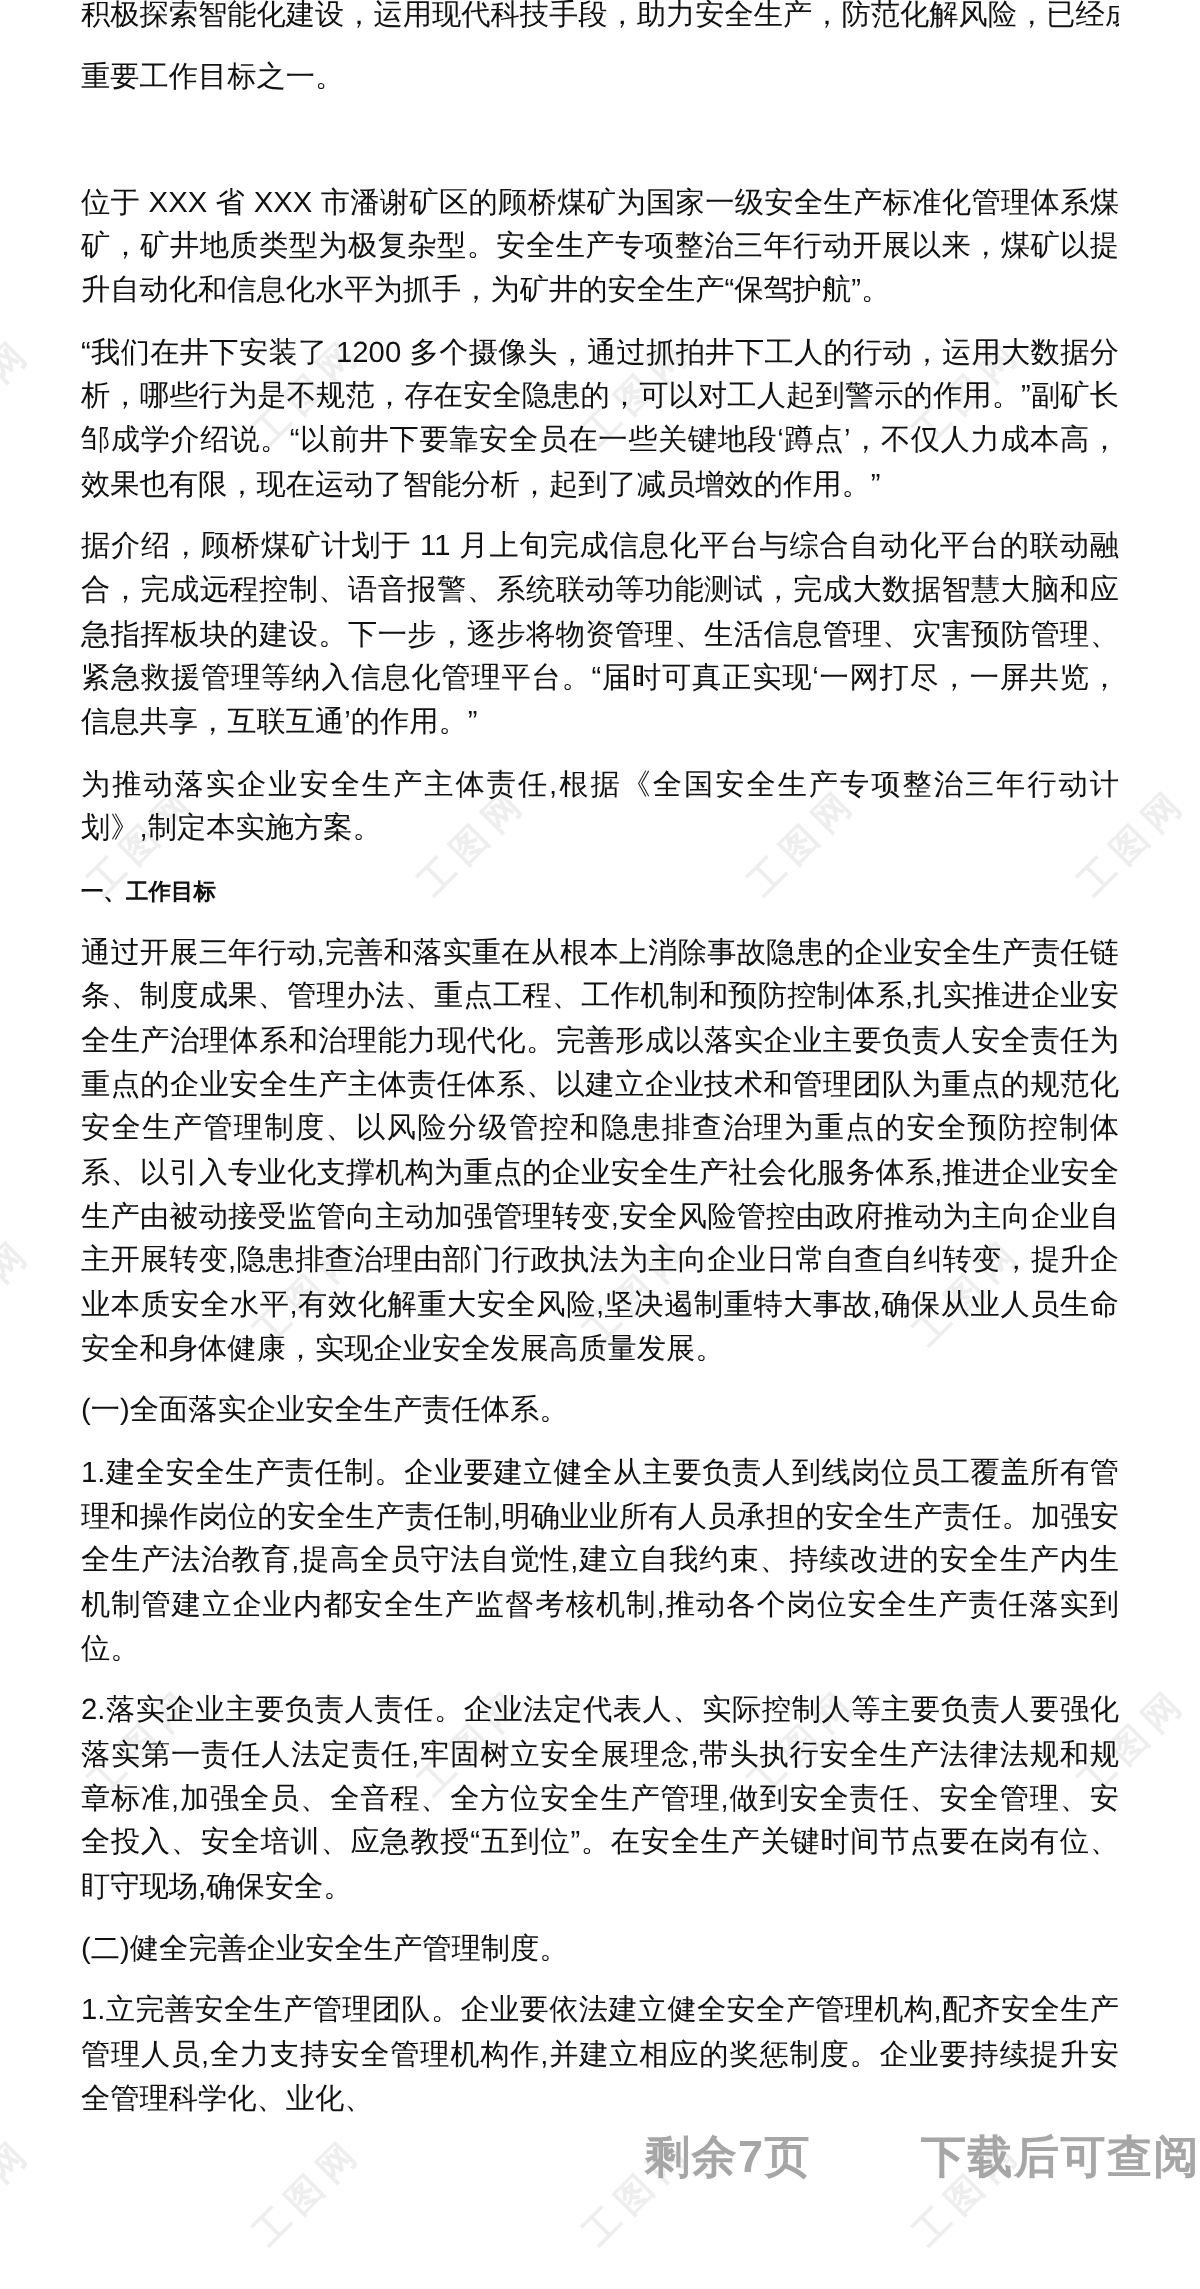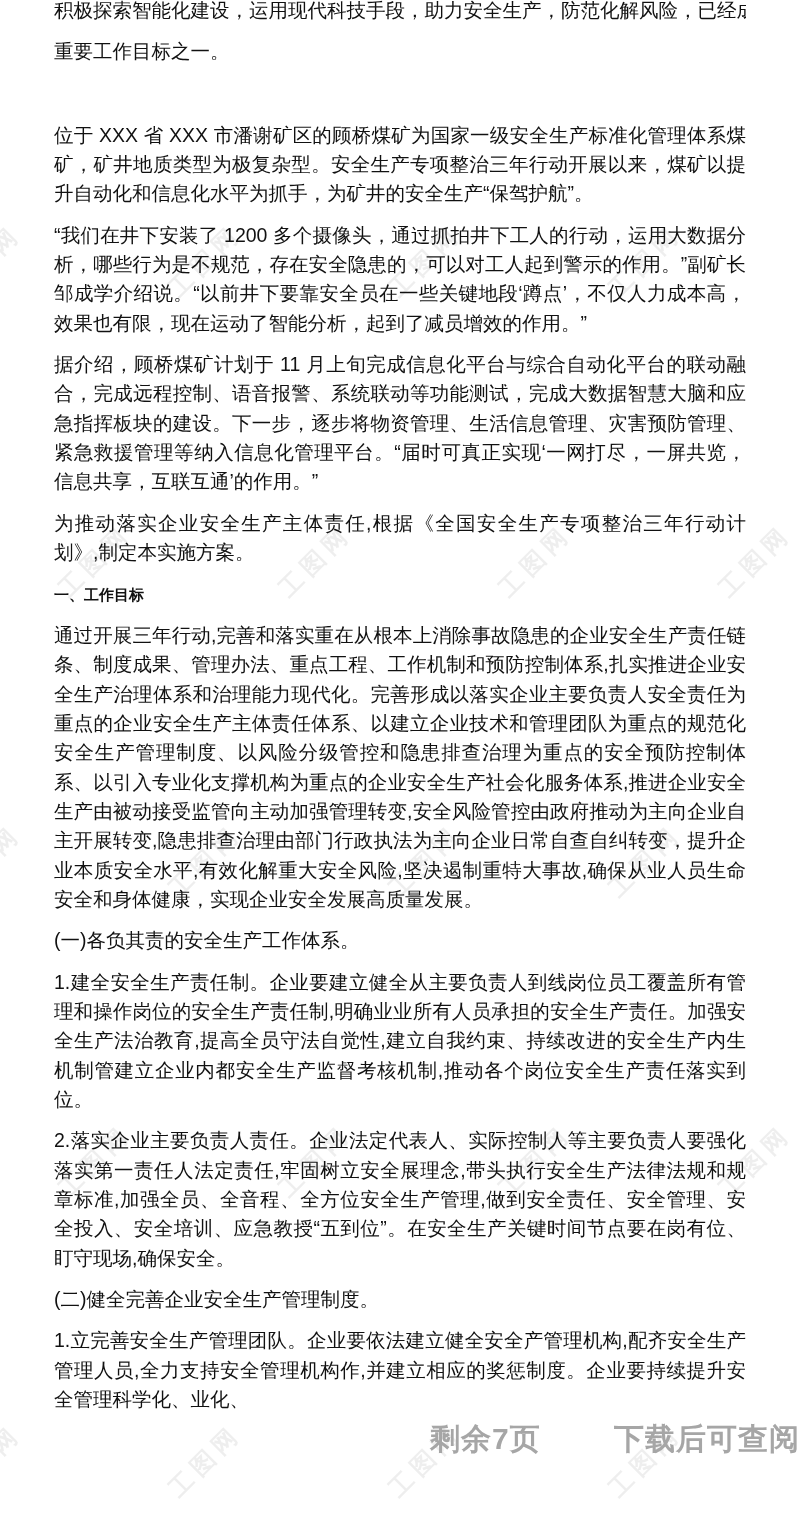--- a/index.html
+++ b/index.html
@@ -95,21 +95,21 @@
     </div>
   <div class="content" id="doc-content">
       <p class="clipped">积极探索智能化建设，运用现代科技手段，助力安全生产，防范化解风险，已经成为许多企业的</p>
       <p class="body">重要工作目标之一。</p>
       <p class="body gap">位于 XXX 省 XXX 市潘谢矿区的顾桥煤矿为国家一级安全生产标准化管理体系煤矿，矿井地质类型为极复杂型。安全生产专项整治三年行动开展以来，煤矿以提升自动化和信息化水平为抓手，为矿井的安全生产“保驾护航”。</p>
       <p class="body">“我们在井下安装了 1200 多个摄像头，通过抓拍井下工人的行动，运用大数据分析，哪些行为是不规范，存在安全隐患的，可以对工人起到警示的作用。”副矿长邹成学介绍说。“以前井下要靠安全员在一些关键地段‘蹲点’，不仅人力成本高，效果也有限，现在运动了智能分析，起到了减员增效的作用。”</p>
       <p class="body">据介绍，顾桥煤矿计划于 11 月上旬完成信息化平台与综合自动化平台的联动融合，完成远程控制、语音报警、系统联动等功能测试，完成大数据智慧大脑和应急指挥板块的建设。下一步，逐步将物资管理、生活信息管理、灾害预防管理、紧急救援管理等纳入信息化管理平台。“届时可真正实现‘一网打尽，一屏共览，信息共享，互联互通’的作用。”</p>
       <p class="body">为推动落实企业安全生产主体责任,根据《全国安全生产专项整治三年行动计划》,制定本实施方案。</p>
       <p class="heading">一、工作目标</p>
       <p class="body">通过开展三年行动,完善和落实重在从根本上消除事故隐患的企业安全生产责任链条、制度成果、管理办法、重点工程、工作机制和预防控制体系,扎实推进企业安全生产治理体系和治理能力现代化。完善形成以落实企业主要负责人安全责任为重点的企业安全生产主体责任体系、以建立企业技术和管理团队为重点的规范化安全生产管理制度、以风险分级管控和隐患排查治理为重点的安全预防控制体系、以引入专业化支撑机构为重点的企业安全生产社会化服务体系,推进企业安全生产由被动接受监管向主动加强管理转变,安全风险管控由政府推动为主向企业自主开展转变,隐患排查治理由部门行政执法为主向企业日常自查自纠转变，提升企业本质安全水平,有效化解重大安全风险,坚决遏制重特大事故,确保从业人员生命安全和身体健康，实现企业安全发展高质量发展。</p>
-      <p class="body">(一)各负其责的安全生产工作体系。</p>
+      <p class="body">(一)全面落实企业安全生产责任体系。</p>
       <p class="body">1.建全安全生产责任制。企业要建立健全从主要负责人到线岗位员工覆盖所有管理和操作岗位的安全生产责任制,明确业业所有人员承担的安全生产责任。加强安全生产法治教育,提高全员守法自觉性,建立自我约束、持续改进的安全生产内生机制管建立企业内都安全生产监督考核机制,推动各个岗位安全生产责任落实到位。</p>
       <p class="body">2.落实企业主要负责人责任。企业法定代表人、实际控制人等主要负责人要强化落实第一责任人法定责任,牢固树立安全展理念,带头执行安全生产法律法规和规章标准,加强全员、全音程、全方位安全生产管理,做到安全责任、安全管理、安全投入、安全培训、应急教授“五到位”。在安全生产关键时间节点要在岗有位、盯守现场,确保安全。</p>
       <p class="body">(二)健全完善企业安全生产管理制度。</p>
       <p class="body">1.立完善安全生产管理团队。企业要依法建立健全安全产管理机构,配齐安全生产管理人员,全力支持安全管理机构作,并建立相应的奖惩制度。企业要持续提升安全管理科学化、业化、</p>
     </div>
   <div class="footer" id="preview-footer" style="color: rgb(166, 166, 166);">
     <span class="remaining">剩余7页</span>
     <span class="hint">下载后可查阅</span>
   </div>
 </div>

